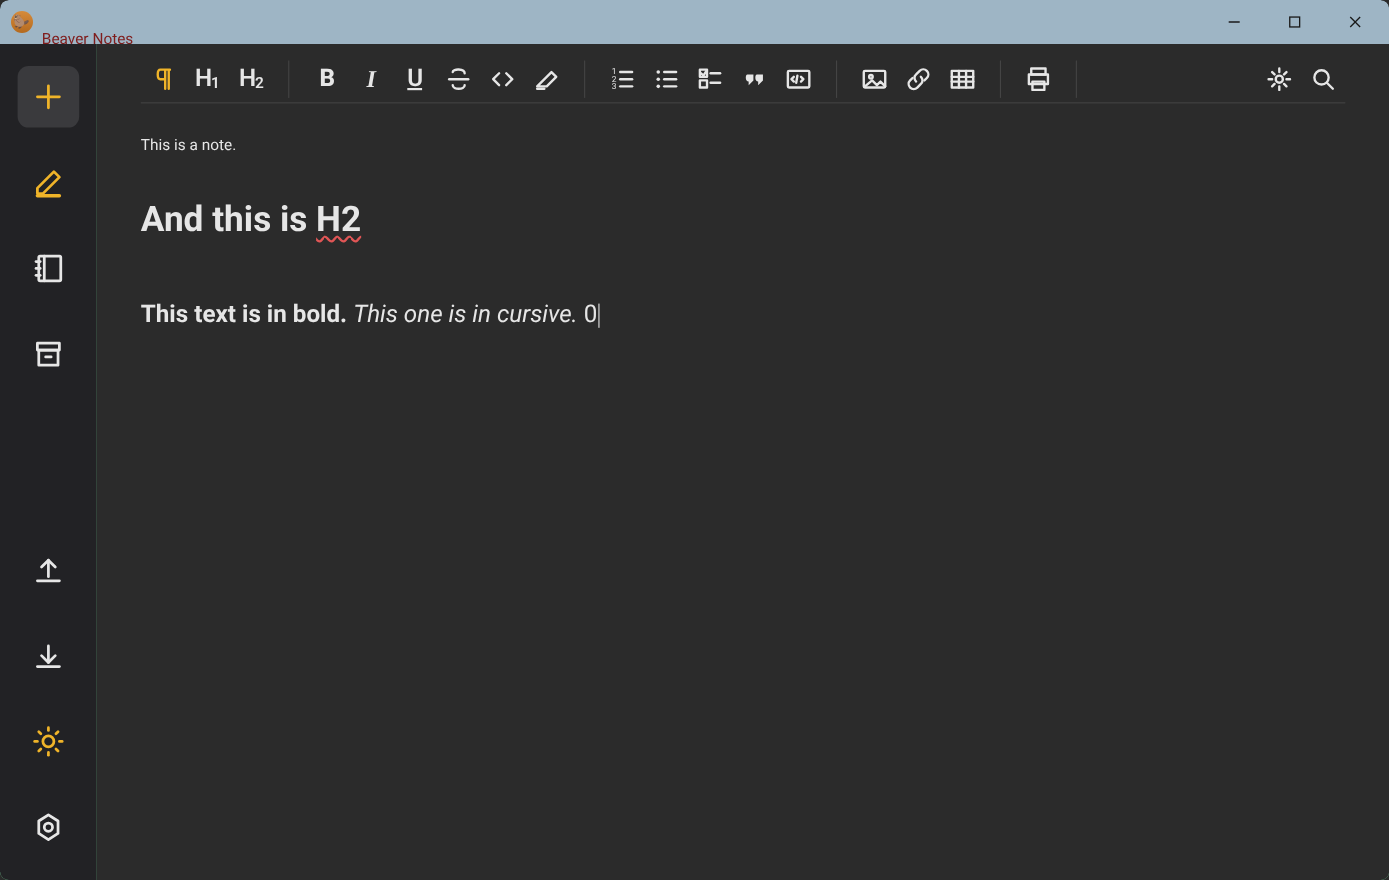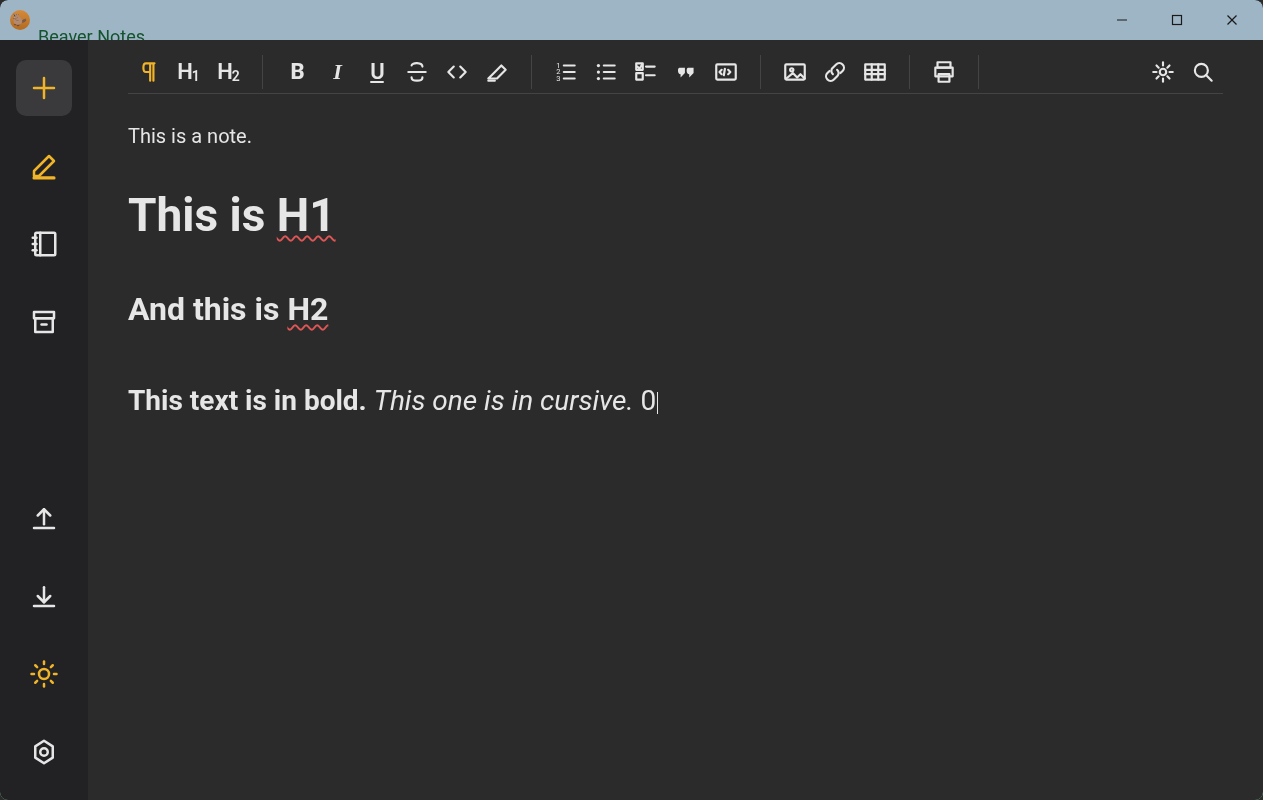--- a/index.html
+++ b/index.html
@@ -1,21 +1,21 @@
 <!DOCTYPE html>
 <html><head>
 <meta charset="utf-8">
 <style>
   * { margin:0; padding:0; box-sizing:border-box; font-family:-apple-system,BlinkMacSystemFont,"Segoe UI",Roboto,Arial,sans-serif; }
   body { width:1263px; height:800px; overflow:hidden; background:#2b2b2b; border-radius:8px; display:flex; flex-direction:column; }
 
   
   .title-bar { height:40px; background:#9eb5c5; display:flex; align-items:center; padding:0 4px 0 10px; border-radius:8px 8px 0 0; }
   .title-bar .app-icon { width:20px; height:20px; border-radius:50%; background:linear-gradient(#d68b3a,#b46a1f); display:flex; align-items:center; justify-content:center; font-size:12px; }
-  .title-bar .title { margin-left:8px; font-size:18px; color:#14532d;margin-top:32px; }
+  .title-bar .title { margin-left:8px; font-size:14px; color:#7f1d1d;margin-top:32px; }
   .title-bar .spacer { flex:1; }
   .win-btn { width:55px; height:40px; display:flex; align-items:center; justify-content:center; color:#1a1a1a; }
   .win-btn svg { width:12px; height:12px; stroke:#1a1a1a; stroke-width:1.2; fill:none; }
 
   .body-area { flex:1; display:flex; background:#86efac; min-height:0; }
 
   
   .sidebar { width:88px; background:#222225; display:flex; flex-direction:column; align-items:center; padding:20px 0; }
   .side-btn { width:56px; height:56px; border-radius:10px; display:flex; align-items:center; justify-content:center; margin-bottom:22px; position:relative; }
   .side-btn svg { width:30px; height:30px; stroke:#e6e6e6; stroke-width:2; fill:none; stroke-linecap:round; stroke-linejoin:round; }
@@ -33,25 +33,25 @@
   .tool-group:first-child { padding-left:0; }
   .tool-btn { width:40px; height:34px; display:flex; align-items:center; justify-content:center; color:#e6e6e6; border-radius:4px; }
   .tool-btn svg { width:26px; height:26px; stroke:#e6e6e6; stroke-width:2; fill:none; stroke-linecap:round; stroke-linejoin:round; }
   .tool-btn.active svg { stroke:#f0b429; }
   .tool-btn .txt { font-size:22px; font-weight:600; color:#e6e6e6; letter-spacing:-1px; }
   .tool-btn .txt sub { font-size:14px; vertical-align:baseline; position:relative; top:2px; }
 
   
   .editor { flex:1; padding:30px 40px; color:#e6e6e6; overflow:auto; }
   .editor h1.title-h { font-size:46px; font-weight:700; margin-bottom:28px; }
-  .editor p.para { font-size:20px; margin-bottom:40px; }
+  .editor p.para { font-size:14px; margin-bottom:40px; }
   .editor h1.content-h1 { font-size:46px; font-weight:700; margin-bottom:48px; }
   .editor h2.content-h2 { font-size:32px; font-weight:700; margin-bottom:56px; }
   .spellerr { text-decoration:underline wavy #e05555; text-decoration-thickness:1.5px; text-underline-offset:4px; }
-  .mixed { font-size:28px; }
+  .mixed { font-size:22px; }
   .mixed strong { font-weight:700; }
   .mixed em { font-style:italic; }
   .cursor { display:inline-block; width:1px; height:22px; background:#e6e6e6; vertical-align:middle; margin-left:1px; }
 </style>
 </head>
 <body>
 
 <div class="title-bar">
   <span class="app-icon">🦫</span>
   <span class="title">Beaver Notes</span>
@@ -275,23 +275,20 @@
             <svg viewBox="0 0 24 24">
               <circle cx="10.5" cy="10.5" r="6"></circle>
               <line x1="15" y1="15" x2="20" y2="20"></line>
             </svg>
           </div>
       </div>
     </div>
 
     <div class="editor">
       <p class="para">This is a note.</p>
-      <h1 class="content-h1">
-        <span>This is </span><span class="spellerr">H1</span>
-      </h1>
       <h2 class="content-h2">
         <span>And this is </span><span class="spellerr">H2</span>
       </h2>
       <p class="mixed">
         <strong>This text is in bold.</strong>
         <em>This one is in cursive.</em><span> 0</span><span class="cursor"></span>
       </p>
     </div>
   </div>
 </div>

